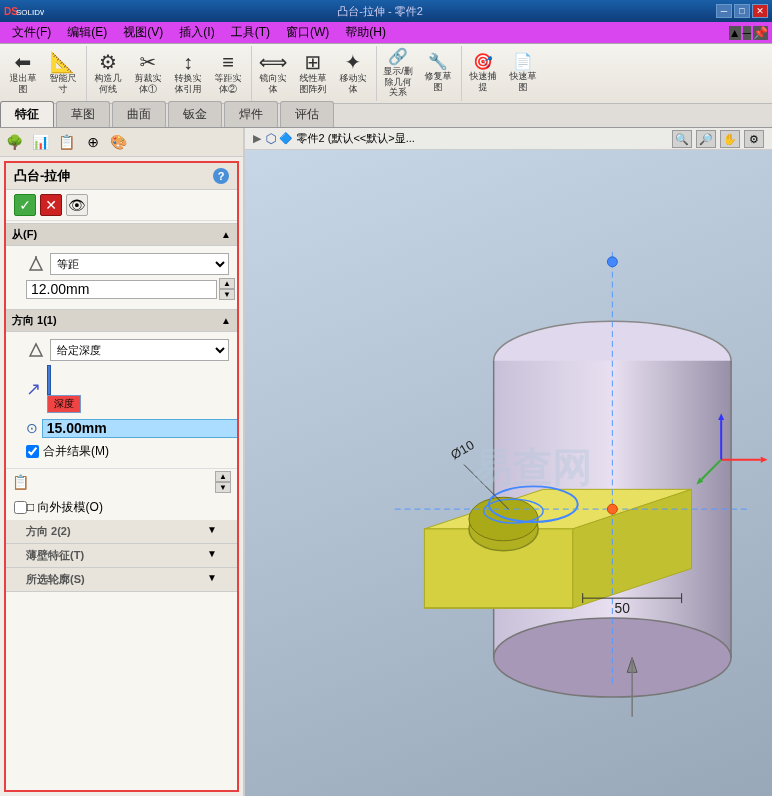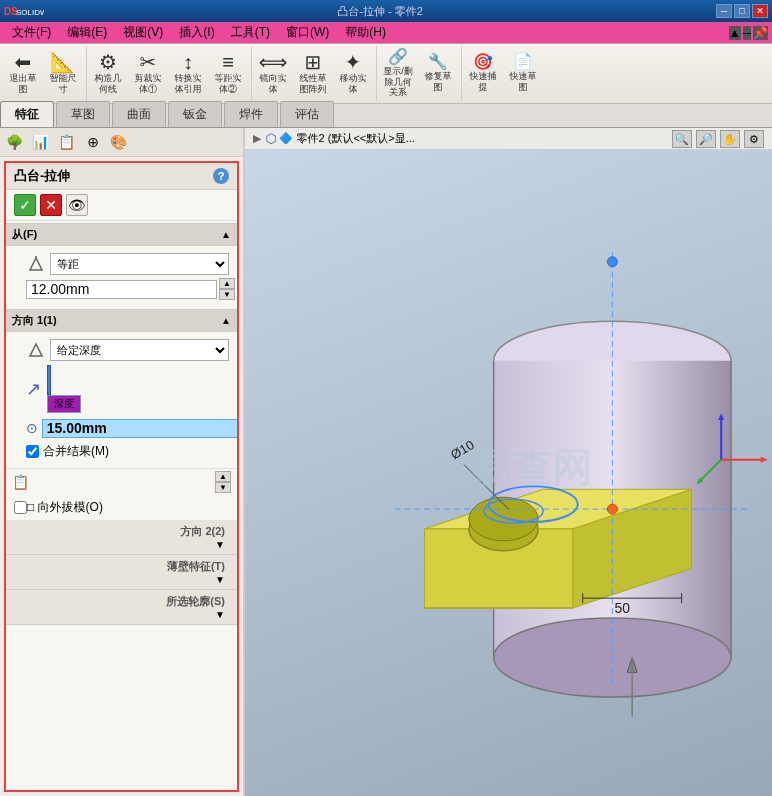--- a/index.html
+++ b/index.html
@@ -21,21 +21,21 @@
     #titlebar .title-text { flex: 1; text-align: center; font-size: 11px; color: #cce; }
     #titlebar .win-controls { display: flex; gap: 2px; }
     #titlebar .win-btn {
       width: 16px; height: 14px; background: #4a7ab5; border: 1px solid #6699cc;
       display: flex; align-items: center; justify-content: center; font-size: 9px; color: white; cursor: pointer;
     }
 
     
     #menubar {
       height: 22px;
-      background: #ec4899;
+      background: #d946ef;
       display: flex;
       align-items: center;
       padding: 0 4px;
       border-bottom: 1px solid #aaa;
       font-size: 12px;
     }
     .menu-item {
       padding: 2px 8px;
       cursor: pointer;
       color: #000;
@@ -237,47 +237,46 @@
 
     
     .dir-icon {
       width: 20px; height: 20px;
       display: flex; align-items: center; justify-content: center;
       cursor: pointer; font-size: 13px;
     }
 
     
     .depth-badge {
-      background: #a21caf;
+      background: #ef4444;
       border: 1px solid #7799cc;
       padding: 1px 6px;
       font-size: 10px;
       display: inline-block;
     }
 
     
     .input-highlighted {
       background: #aaddff !important;
       border-color: #55aadd !important;
       font-weight: bold;
     }
 
     
     .checkbox-row {
       display: flex; align-items: center; gap: 4px; margin: 4px 0;
     }
 
     
     .collapsed-section {
-      display: flex; align-items: flex-end; justify-content: space-between;
-      padding: 4px 12px;
+      display: flex; align-items: flex-start; justify-content: space-between;
+      padding: 4px 20px;
       background: #e8e4dc;
       border-bottom: 1px solid #ccc;
       cursor: pointer;
-      flex-direction: column;
     }
     .collapsed-section .sec-label { font-size: 11px; font-weight: bold; color: #555; }
 
     
     #viewport {
       flex: 1;
       background: linear-gradient(160deg, #c8d8e8 0%, #b0c0d0 50%, #98a8b8 100%);
       position: relative;
       overflow: hidden;
     }

